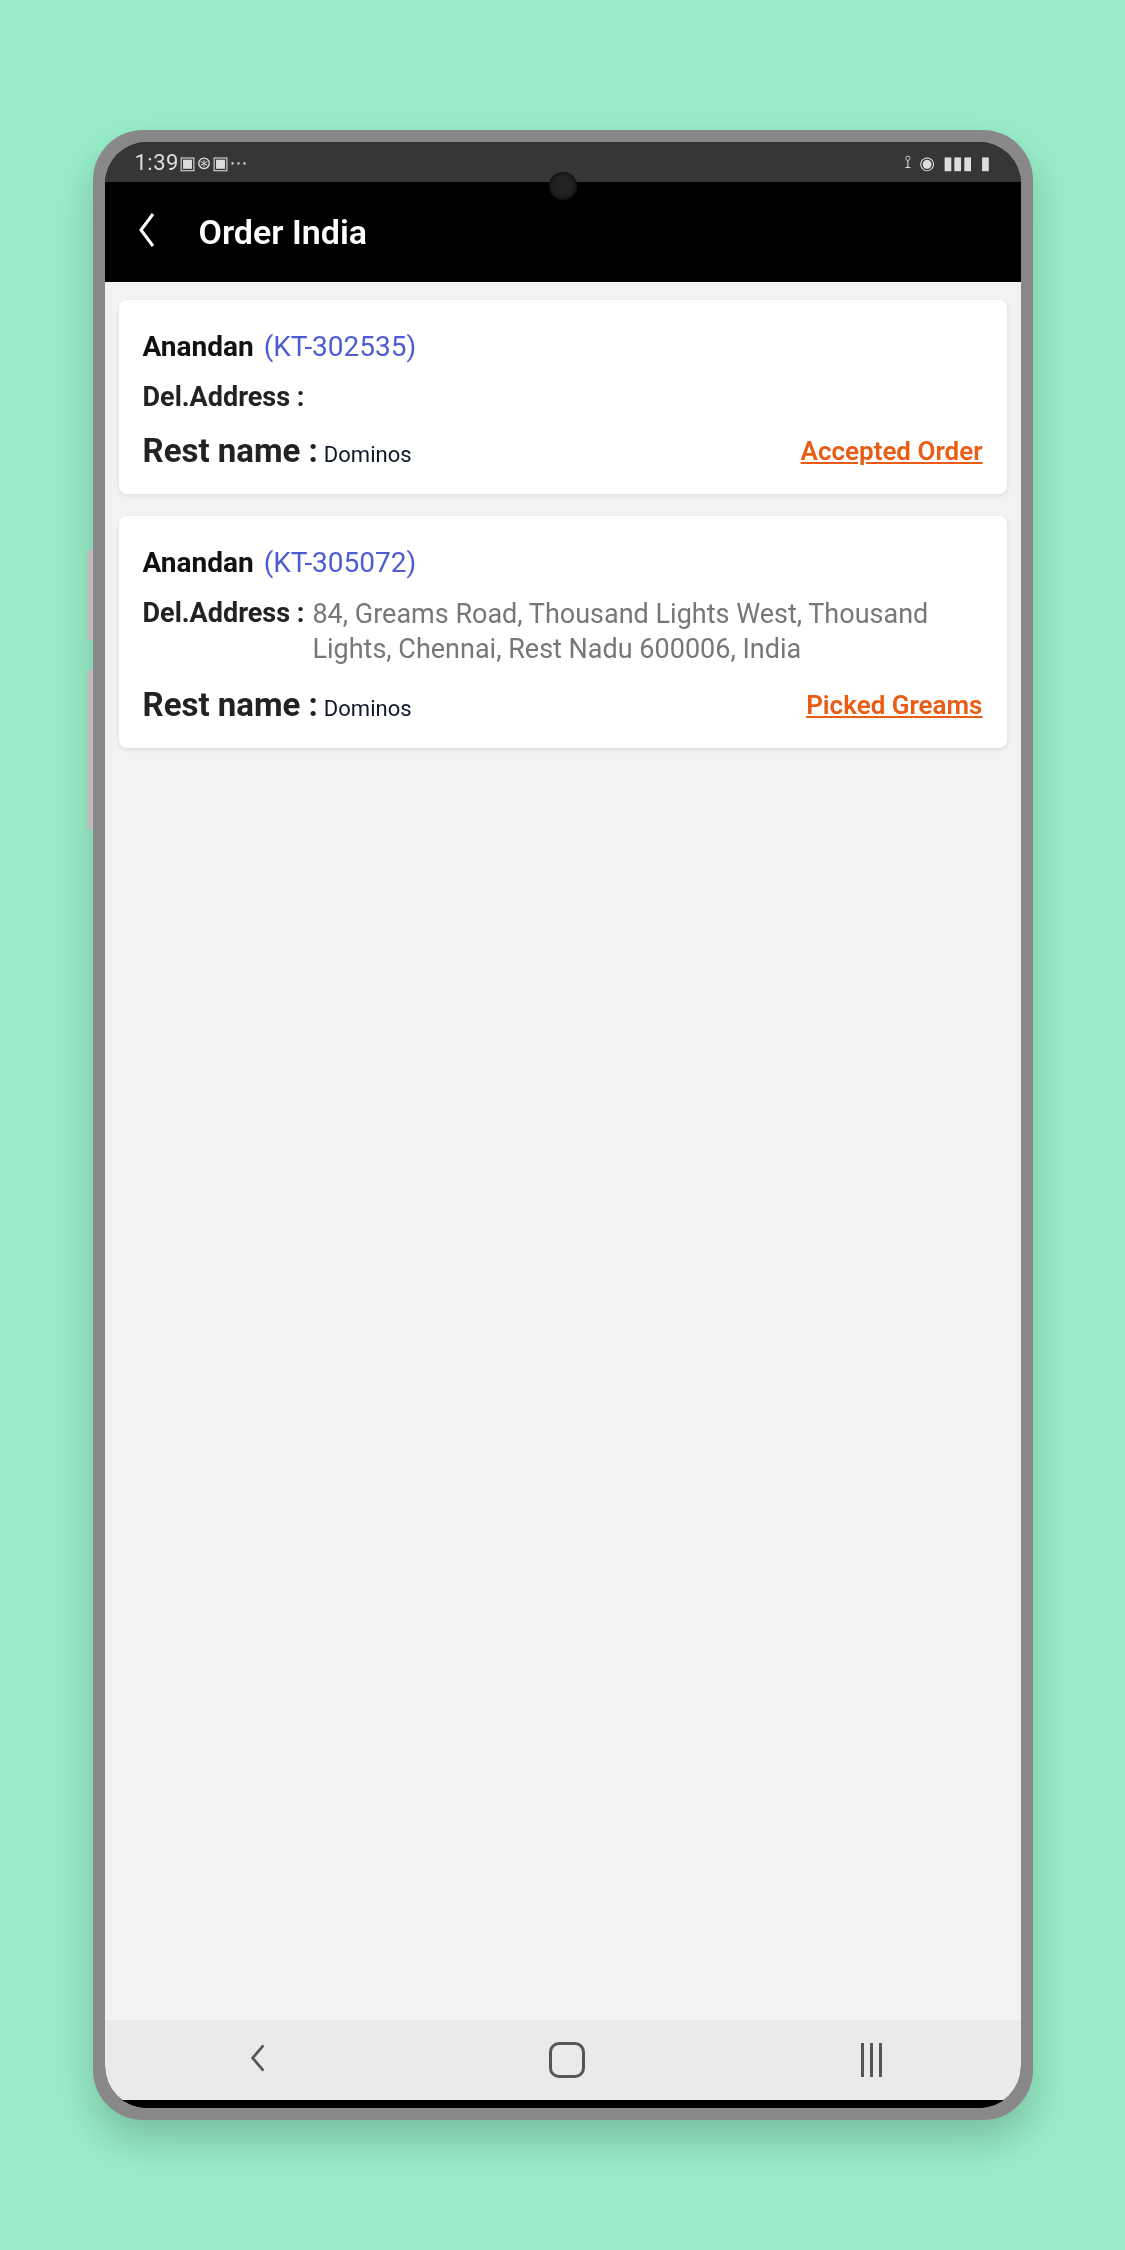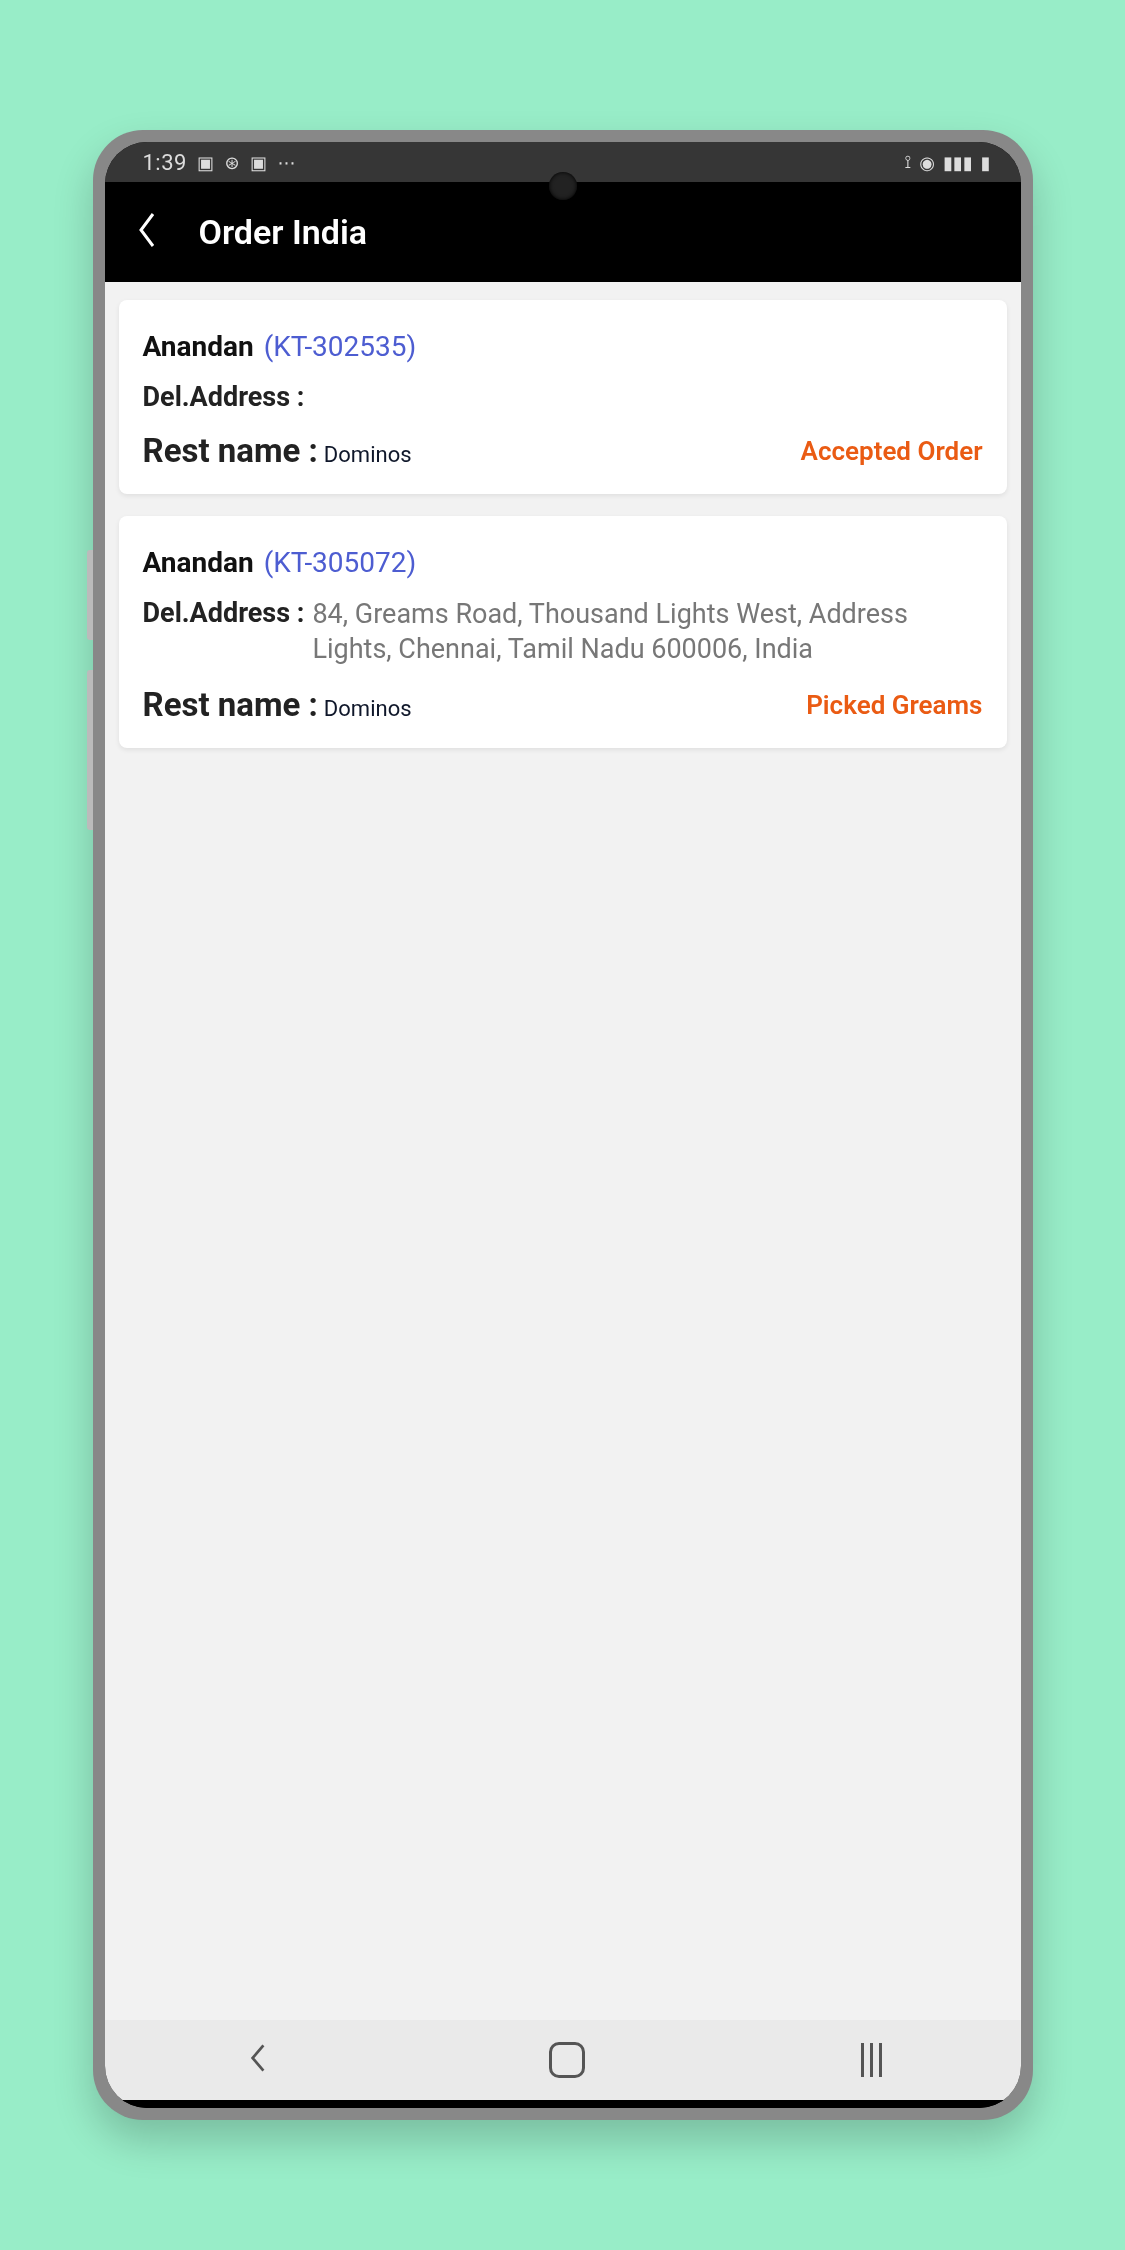--- a/index.html
+++ b/index.html
@@ -59,21 +59,21 @@
     height: 40px;
     background: rgba(60,60,60,0.9);
     color: #ddd;
     font-size: 22px;
     display: flex;
     align-items: center;
     justify-content: space-between;
     padding: 0 30px;
     position: relative;
   }
-  .status-left { display:flex; align-items:center; gap:10px; letter-spacing:0.5px;margin-left:8px;}
+  .status-left { display:flex; align-items:center; letter-spacing:0.5px;}
   .status-right { display:flex; align-items:center; gap:8px; }
   .status-ic { font-size:18px; }
 
   .app-bar {
     height: 100px;
     background: #000;
     display: flex;
     align-items: center;
     padding: 0 30px;
     gap: 40px;
@@ -148,20 +148,21 @@
     margin-right: 6px;
   }
   .rest-val {
     font-size: 22px;
     color: #0f172a;
   }
   .status-txt {
     font-size: 26px;
     font-weight: 600;
     color: #ea5b13;
+    text-decoration: underline;
   }
 
   .nav-bar {
     height: 80px;
     background: #eaeaea;
     display: flex;
     align-items: center;
     justify-content: space-around;
   }
   .nav-btn { color:#555; }
@@ -228,21 +229,21 @@
         </div>
       </div>
 
       <div class="card">
         <div class="row-title">
           <span class="cust-name">Anandan</span>
           <span class="order-id">(KT-305072)</span>
         </div>
         <div class="row-addr">
           <span class="addr-label">Del.Address : </span>
-          <span class="addr-val">84, Greams Road, Thousand Lights West, Address Lights, Chennai, Tamil Nadu 600006, India</span>
+          <span class="addr-val">84, Greams Road, Thousand Lights West, Thousand Lights, Chennai, Rest Nadu 600006, India</span>
         </div>
         <div class="row-bottom">
           <div class="rest-wrap">
             <span class="rest-label">Rest name : </span>
             <span class="rest-val">Dominos</span>
           </div>
           <span class="status-txt">Picked Greams</span>
         </div>
       </div>
 

